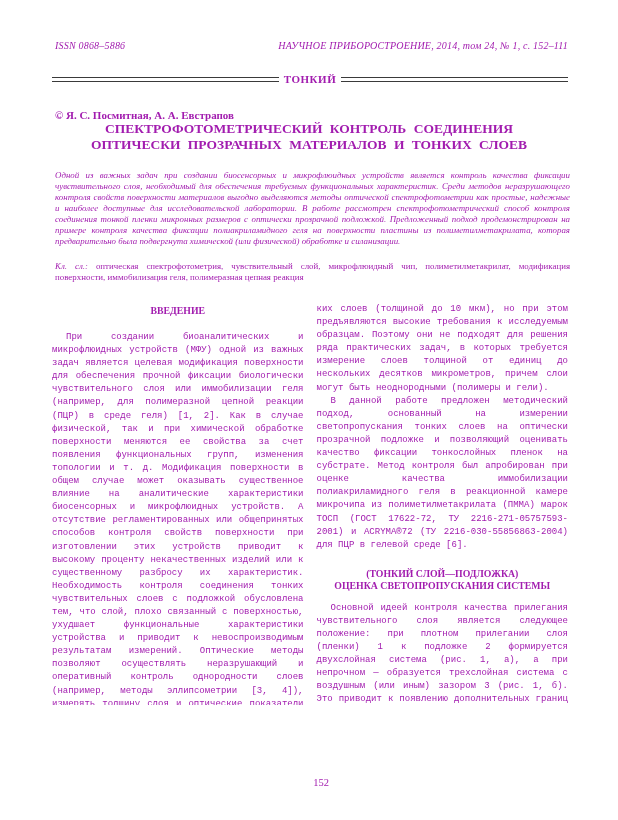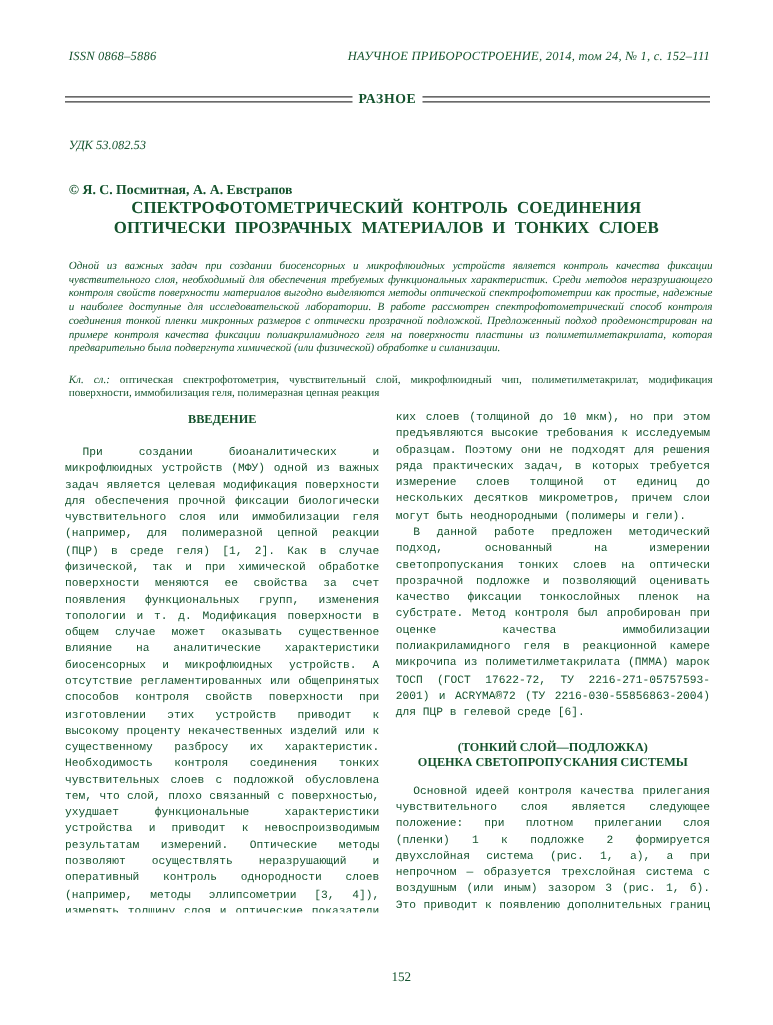--- a/index.html
+++ b/index.html
@@ -1,21 +1,21 @@
 <!DOCTYPE html>
 <html><head>
 <meta charset="utf-8">
 <style>
   html, body { margin: 0; padding: 0; background: #ffffff; }
   .page {
     position: relative;
     width: 618px;
     height: 820px;
     background: #ffffff;
-    color: #14532d;
+    color: #a21caf;
     font-family: "Liberation Serif", serif;
     overflow: hidden;
     box-sizing: border-box;
   }
   
   .running-head {
     display: flex;
     justify-content: space-between;
     align-items: baseline;
     padding: 0 50px 0 55px;
@@ -74,21 +74,21 @@
     margin: 14px 48px 0 55px;
     font-size: 8.9px;
     line-height: 11px;
     text-align: justify;
   }
   .keywords .kw-label { font-style: italic; }
   
   .columns {
     display: flex;
     gap: 13px;
-    margin: 8px 50px 0 52px;
+    margin: 20px 50px 0 52px;
     height: 402px;
     overflow: hidden;
   }
   .col {
     flex: 1;
     font-size: 9px;
     line-height: 13.1px;
     text-align: justify;
   }
   .col-heading {
@@ -117,25 +117,24 @@
 
 <div class="page">
 
   <div class="running-head">
     <span>ISSN 0868–5886</span>
     <span>НАУЧНОЕ ПРИБОРОСТРОЕНИЕ, 2014, том 24, № 1, с. 152–111</span>
   </div>
 
   <div class="section-banner">
     <div class="banner-rule"></div>
-    <div class="banner-label">РАЗНОЕ</div>
+    <div class="banner-label">ТОНКИЙ</div>
     <div class="banner-rule"></div>
   </div>
 
-  <div class="udc">УДК 53.082.53</div>
 
   <div class="authors">© Я. С. Посмитная, А. А. Евстрапов</div>
 
   <div class="article-title">
     <div>СПЕКТРОФОТОМЕТРИЧЕСКИЙ КОНТРОЛЬ СОЕДИНЕНИЯ</div>
     <div>ОПТИЧЕСКИ ПРОЗРАЧНЫХ МАТЕРИАЛОВ И ТОНКИХ СЛОЕВ</div>
   </div>
 
   <div class="abstract">Одной из важных задач при создании биосенсорных и микрофлюидных устройств является контроль качества фиксации чувствительного слоя, необходимый для обеспечения требуемых функциональных характеристик. Среди методов неразрушающего контроля свойств поверхности материалов выгодно выделяются методы оптической спектрофотометрии как простые, надежные и наиболее доступные для исследовательской лаборатории. В работе рассмотрен спектрофотометрический способ контроля соединения тонкой пленки микронных размеров с оптически прозрачной подложкой. Предложенный подход продемонстрирован на примере контроля качества фиксации полиакриламидного геля на поверхности пластины из полиметилметакрилата, которая предварительно была подвергнута химической (или физической) обработке и силанизации.</div>
 

